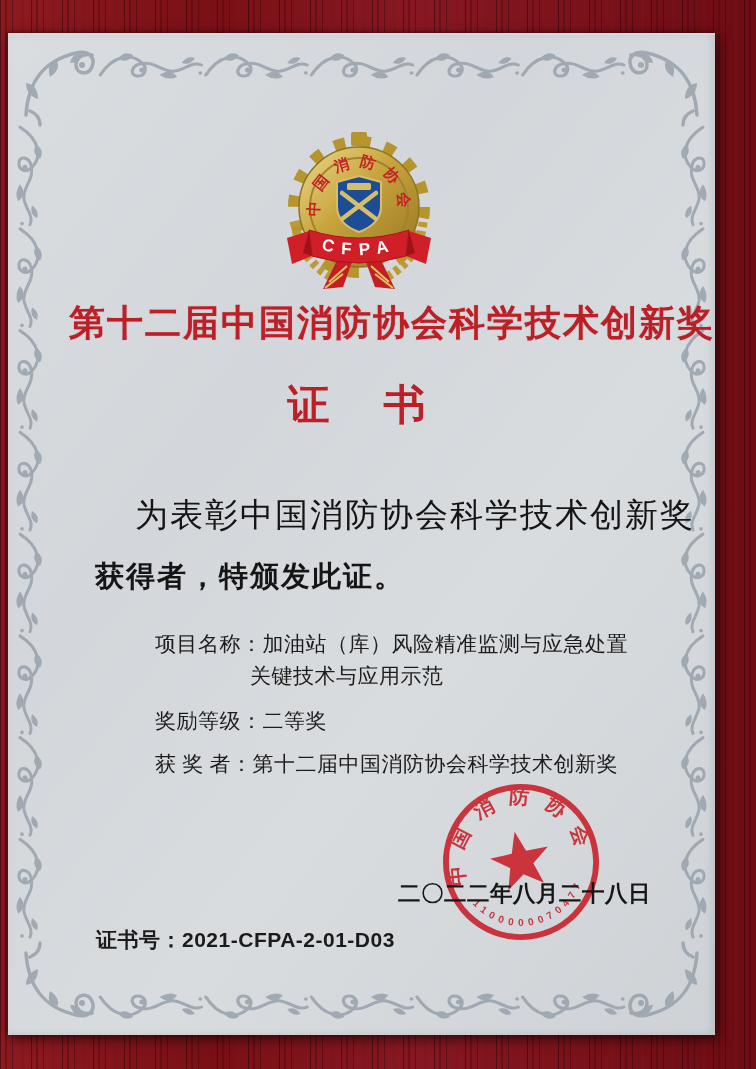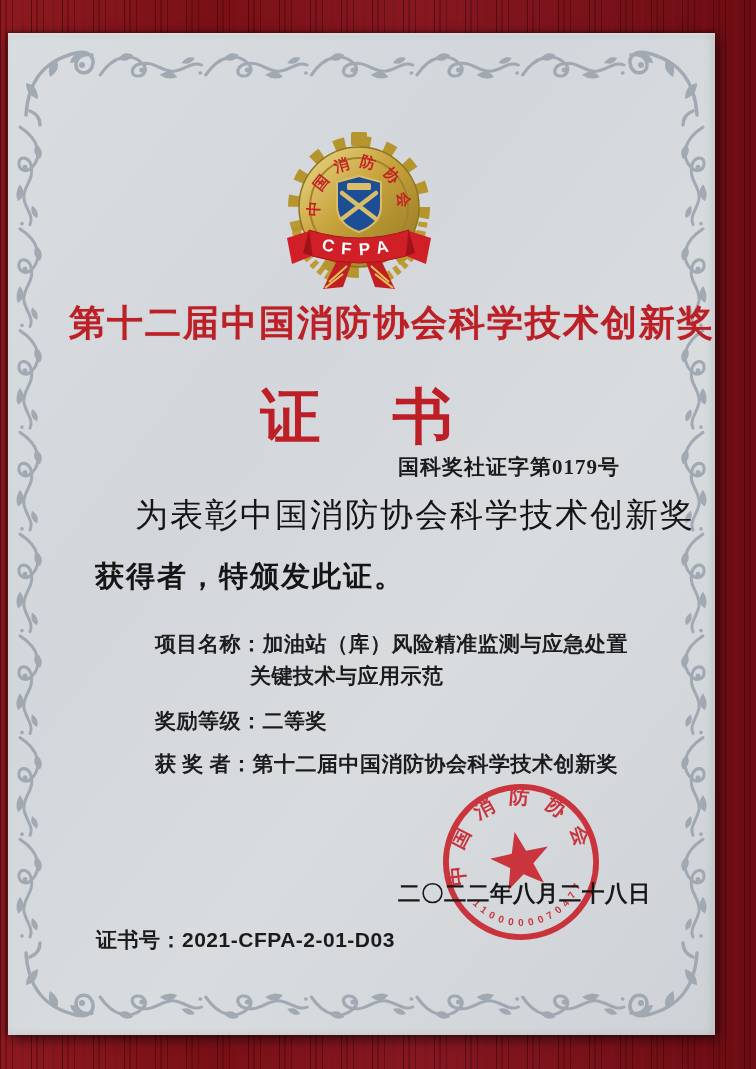--- a/index.html
+++ b/index.html
@@ -24,28 +24,28 @@
   }
   .ornament{position:absolute;left:0;top:0;width:707px;height:1002px;}
   .abs{position:absolute;}
   .title{
     left:0;right:0;top:266px;text-align:right;
     font-size:36px;font-weight:bold;letter-spacing:2px;color:#bd1f26;
     text-shadow:0 0 1px rgba(160,20,25,.4);
   }
   .cert-heading{
     left:0;right:4px;top:344px;text-align:center;
-    font-size:60px;font-weight:bold;color:#bd1f26;letter-spacing:6px;
+    font-size:42px;font-weight:bold;color:#bd1f26;letter-spacing:6px;
   }
   .doc-number{
     left:390px;top:420px;font-size:21px;font-weight:bold;color:#1b1b1b;letter-spacing:1px;
   }
   .body-line1{left:127px;top:460px;font-size:33px;font-weight:normal;color:#151515;letter-spacing:2px;}
   .body-line2{left:87px;top:508px;font-size:29px;font-weight:bold;color:#151515;letter-spacing:2px;margin-top:16px;}
-  .field{font-size:21px;font-weight:bold;color:#1c1c1c;letter-spacing:.5px;white-space:nowrap;}
+  .field{font-size:21px;font-weight:normal;color:#1c1c1c;letter-spacing:.5px;white-space:nowrap;}
   .f-project{left:147px;top:597px;}
   .f-project2{left:242px;top:629px;}
   .f-grade{left:147px;top:674px;}
   .f-winner{left:147px;top:717px;}
   .seal-box{left:428px;top:744px;width:170px;height:170px;}
   .date-line{
     left:390px;top:845px;font-size:22.5px;font-weight:bold;color:#161616;letter-spacing:.5px;
   }
   .cert-no{
     left:88px;top:893px;font-size:21px;font-weight:bold;color:#1b1b1b;
@@ -172,21 +172,20 @@
       <path d="M70 150 L88 134 M66 156 L84 142" stroke="#e3c35c" stroke-width="2"></path>
       <path d="M130 150 L112 134 M134 156 L116 142" stroke="#e3c35c" stroke-width="2"></path>
       <path d="M50 98 Q100 114 150 98 L147 124 Q100 138 53 124 Z" fill="#d01f27" stroke="#a8141b" stroke-width="1"></path>
       <text font-size="17" font-weight="bold" fill="#ffffff" letter-spacing="8" font-family="Liberation Sans, DejaVu Sans, sans-serif">
         <textPath href="#arcB" startOffset="50%" text-anchor="middle">CFPA</textPath>
       </text>
     </svg>
 
     <div class="abs title">第十二届中国消防协会科学技术创新奖</div>
     <div class="abs cert-heading">证　书</div>
-    <div class="abs doc-number">国科奖社证字第0179号</div>
 
     <div class="abs body-line1">为表彰中国消防协会科学技术创新奖</div>
     <div class="abs body-line2">获得者，特颁发此证。</div>
 
     <div class="abs field f-project">
       <span>项目名称：</span><span>加油站（库）风险精准监测与应急处置</span>
     </div>
     <div class="abs field f-grade">
       <span>奖励等级：</span><span>二等奖</span>
     </div>

